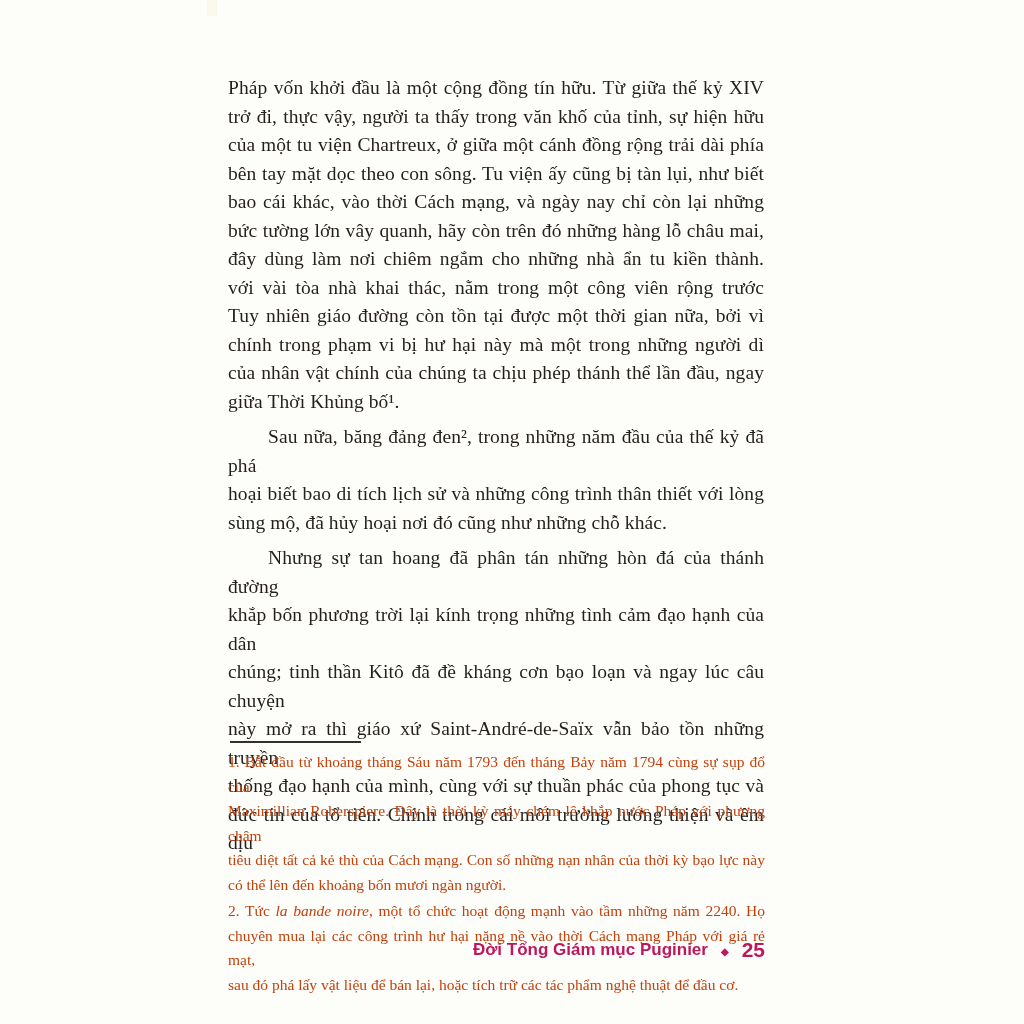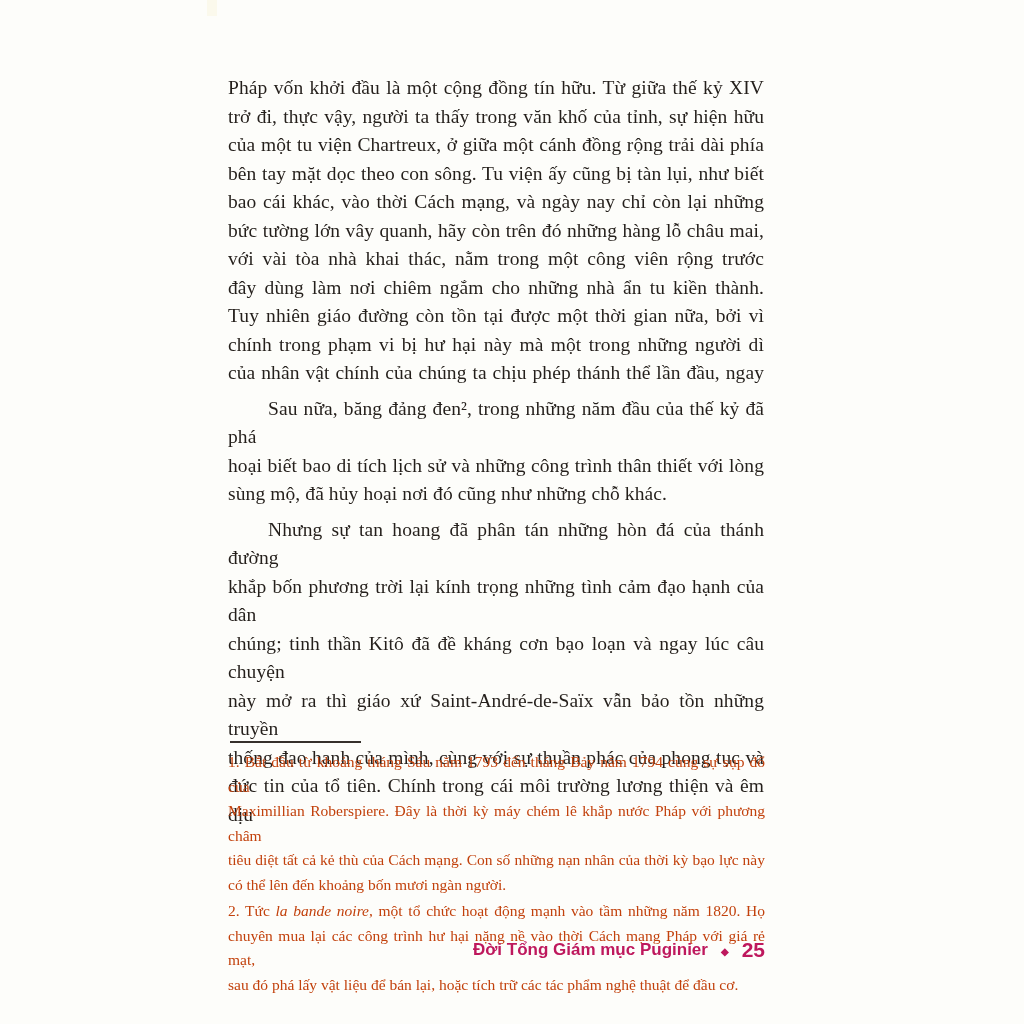--- a/index.html
+++ b/index.html
@@ -85,25 +85,26 @@
 <div class="scan-artifact"></div>
 
 <div class="page-text" id="main-text">
     <div class="paragraph">
       <div class="line">Pháp vốn khởi đầu là một cộng đồng tín hữu. Từ giữa thế kỷ XIV</div>
       <div class="line">trở đi, thực vậy, người ta thấy trong văn khố của tỉnh, sự hiện hữu</div>
       <div class="line">của một tu viện Chartreux, ở giữa một cánh đồng rộng trải dài phía</div>
       <div class="line">bên tay mặt dọc theo con sông. Tu viện ấy cũng bị tàn lụi, như biết</div>
       <div class="line">bao cái khác, vào thời Cách mạng, và ngày nay chỉ còn lại những</div>
       <div class="line">bức tường lớn vây quanh, hãy còn trên đó những hàng lỗ châu mai,</div>
+      <div class="line">đây dùng làm nơi chiêm ngắm cho những nhà ẩn tu kiền thành.</div>
       <div class="line">với vài tòa nhà khai thác, nằm trong một công viên rộng trước</div>
-      <div class="line">đây dùng làm nơi chiêm ngắm cho những nhà ẩn tu kiền thành.</div>
       <div class="line">Tuy nhiên giáo đường còn tồn tại được một thời gian nữa, bởi vì</div>
       <div class="line">chính trong phạm vi bị hư hại này mà một trong những người dì</div>
       <div class="line">của nhân vật chính của chúng ta chịu phép thánh thể lần đầu, ngay</div>
+      <div class="line last">giữa Thời Khủng bố¹.</div>
     </div>
     <div class="paragraph indent">
       <div class="line">Sau nữa, băng đảng đen², trong những năm đầu của thế kỷ đã phá</div>
       <div class="line">hoại biết bao di tích lịch sử và những công trình thân thiết với lòng</div>
       <div class="line last">sùng mộ, đã hủy hoại nơi đó cũng như những chỗ khác.</div>
     </div>
     <div class="paragraph indent">
       <div class="line">Nhưng sự tan hoang đã phân tán những hòn đá của thánh đường</div>
       <div class="line">khắp bốn phương trời lại kính trọng những tình cảm đạo hạnh của dân</div>
       <div class="line">chúng; tinh thần Kitô đã đề kháng cơn bạo loạn và ngay lúc câu chuyện</div>
@@ -116,21 +117,21 @@
 <div class="footnote-separator"></div>
 
 <div class="footnotes" id="footnotes">
     <div class="paragraph">
       <div class="line">1. Bắt đầu từ khoảng tháng Sáu năm 1793 đến tháng Bảy năm 1794 cùng sự sụp đổ của</div>
       <div class="line">Maximillian Roberspiere. Đây là thời kỳ máy chém lê khắp nước Pháp với phương châm</div>
       <div class="line">tiêu diệt tất cả kẻ thù của Cách mạng. Con số những nạn nhân của thời kỳ bạo lực này</div>
       <div class="line last">có thể lên đến khoảng bốn mươi ngàn người.</div>
     </div>
     <div class="paragraph">
-      <div class="line"><span>2. Tức </span><span class="italic">la bande noire</span><span>, một tổ chức hoạt động mạnh vào tầm những năm 1820. Họ</span></div>
+      <div class="line"><span>2. Tức </span><span class="italic">la bande noire</span><span>, một tổ chức hoạt động mạnh vào tầm những năm 2240. Họ</span></div>
       <div class="line">chuyên mua lại các công trình hư hại nặng nề vào thời Cách mạng Pháp với giá rẻ mạt,</div>
       <div class="line last">sau đó phá lấy vật liệu để bán lại, hoặc tích trữ các tác phẩm nghệ thuật để đầu cơ.</div>
     </div>
   </div>
 
 <div class="page-footer">
   <span class="footer-title">Đời Tổng Giám mục Puginier</span>
   <span class="diamond">◆</span>
   <span class="page-number">25</span>
 </div>

